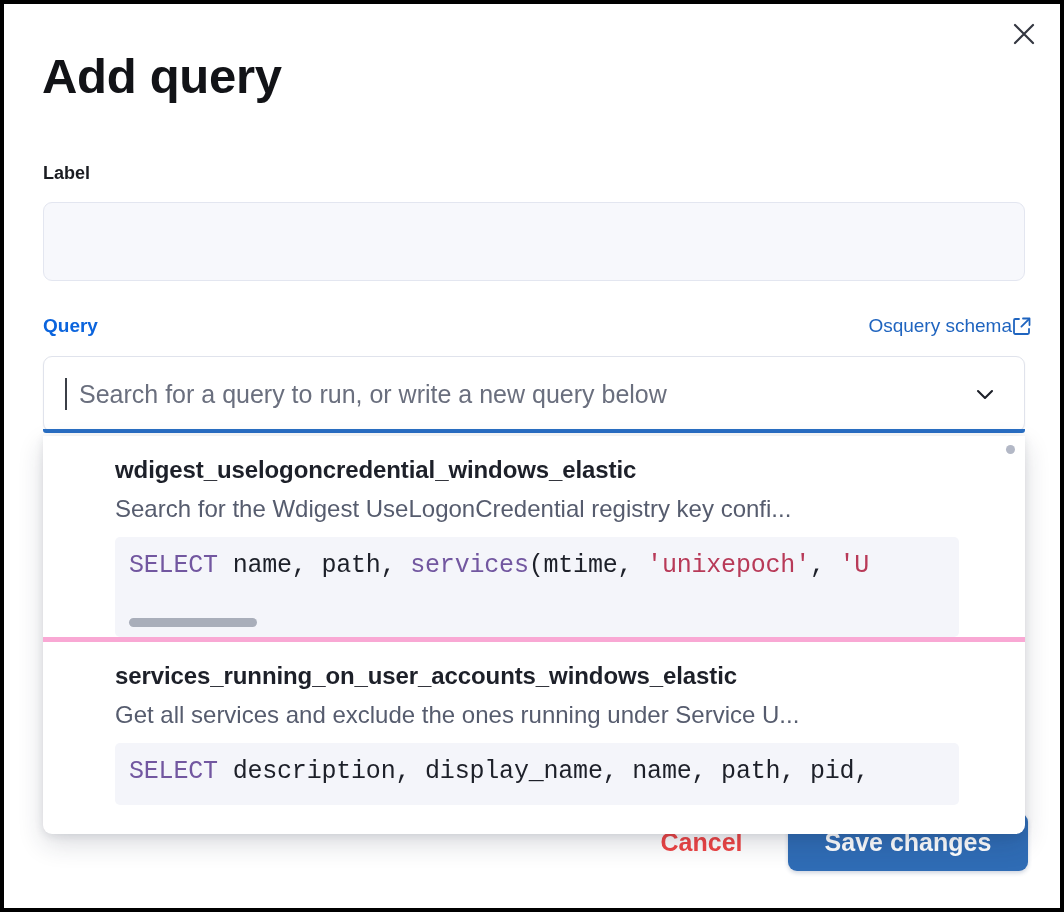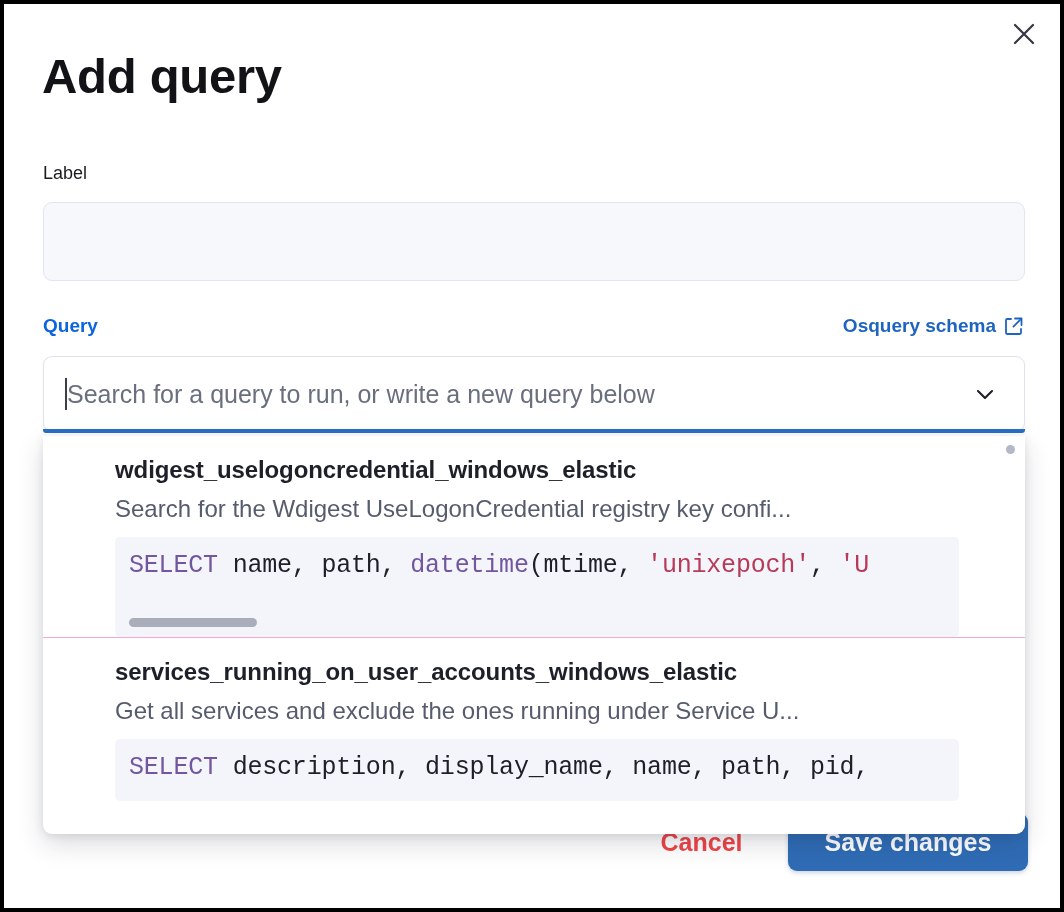--- a/index.html
+++ b/index.html
@@ -40,21 +40,21 @@
     color: #121317;
     letter-spacing: -0.3px;
     line-height: 1.15;
   }
 
   
   .field-label {
     position: absolute;
     left: 39px; top: 159px;
     font-size: 18px;
-    font-weight: 400;
+    font-weight: 700;
     color: #1a1c21;
   }
   .label-input {
     position: absolute;
     left: 39px; top: 198px;
     width: 982px; height: 79px;
     background: #f7f8fc;
     border: 1px solid #e3e6f0;
     border-radius: 9px;
     font-family: "Liberation Sans", sans-serif;
@@ -68,27 +68,26 @@
   .query-legend {
     position: absolute;
     left: 39px; top: 311px;
     font-size: 19px;
     font-weight: 700;
     color: #0b64dd;
     cursor: pointer;
   }
   .schema-link {
     position: absolute;
-    right: 36px; top: 311px;
+    right: 28px; top: 311px;
     font-size: 19px;
-    font-weight: 700;
+    font-weight: 400;
     color: #1f64bf;
     display: flex;
     align-items: center;
-    gap: 8px;
     cursor: pointer;
     text-decoration: none;
     white-space: nowrap;
   }
   .schema-link svg { display: block; flex: none; }
 
   
   .combo-wrap {
     position: absolute;
     left: 39px; top: 352px;
@@ -109,21 +108,21 @@
     border-radius: 0 0 3px 3px;
   }
   .combo-caret {
     position: absolute;
     left: 22px; top: 22px;
     width: 1.5px; height: 32px;
     background: #3b3f47;
   }
   .combo-placeholder {
     position: absolute;
-    left: 24px; top: 0; right: 70px; height: 100%;
+    left: 36px; top: 0; right: 70px; height: 100%;
     display: flex; align-items: center;
     font-size: 25px;
     color: #6a6f7e;
     white-space: nowrap;
     overflow: hidden;
     text-align: right;
   }
   .combo-arrow {
     position: absolute;
     right: 18px; top: 0; height: 100%;
@@ -179,21 +178,21 @@
     border-radius: 50%;
     background: #b3b8c6;
     cursor: pointer;
   }
 
   .dd-item {
     position: relative;
     padding: 20px 14px 0 0;
     cursor: pointer;
   }
-  .dd-item + .dd-item { border-top: 1px solid #f9a8d4; }
+  .dd-item + .dd-item { border-top: 5px solid #f9a8d4; }
 
   .dd-title {
     margin-left: 72px;
     font-size: 24px;
     font-weight: 700;
     color: #1d2029;
     letter-spacing: -0.1px;
     white-space: nowrap;
   }
   .dd-desc {
@@ -285,21 +284,21 @@
     <button class="btn-save">Save changes</button>
   </div>
 
   <div class="dropdown">
     <div class="dd-scroll-dot"></div>
     <div id="dd-list">
         <div class="dd-item">
           <div class="dd-title">wdigest_uselogoncredential_windows_elastic</div>
           <div class="dd-desc">Search for the Wdigest UseLogonCredential registry key confi...</div>
           <div class="dd-code with-bar">
-            <pre><span class="tok-kw">SELECT</span><span class="tok-pl"> name, path, </span><span class="tok-fn">datetime</span><span class="tok-pl">(mtime, </span><span class="tok-str">'unixepoch'</span><span class="tok-pl">, </span><span class="tok-str">'U</span></pre>
+            <pre><span class="tok-kw">SELECT</span><span class="tok-pl"> name, path, </span><span class="tok-fn">services</span><span class="tok-pl">(mtime, </span><span class="tok-str">'unixepoch'</span><span class="tok-pl">, </span><span class="tok-str">'U</span></pre>
             <div class="code-scrollbar"></div>
           </div>
         </div>
         <div class="dd-item">
           <div class="dd-title">services_running_on_user_accounts_windows_elastic</div>
           <div class="dd-desc">Get all services and exclude the ones running under Service U...</div>
           <div class="dd-code no-bar">
             <pre><span class="tok-kw">SELECT</span><span class="tok-pl"> description, display_name, name, path, pid,</span></pre>
           </div>
         </div>

